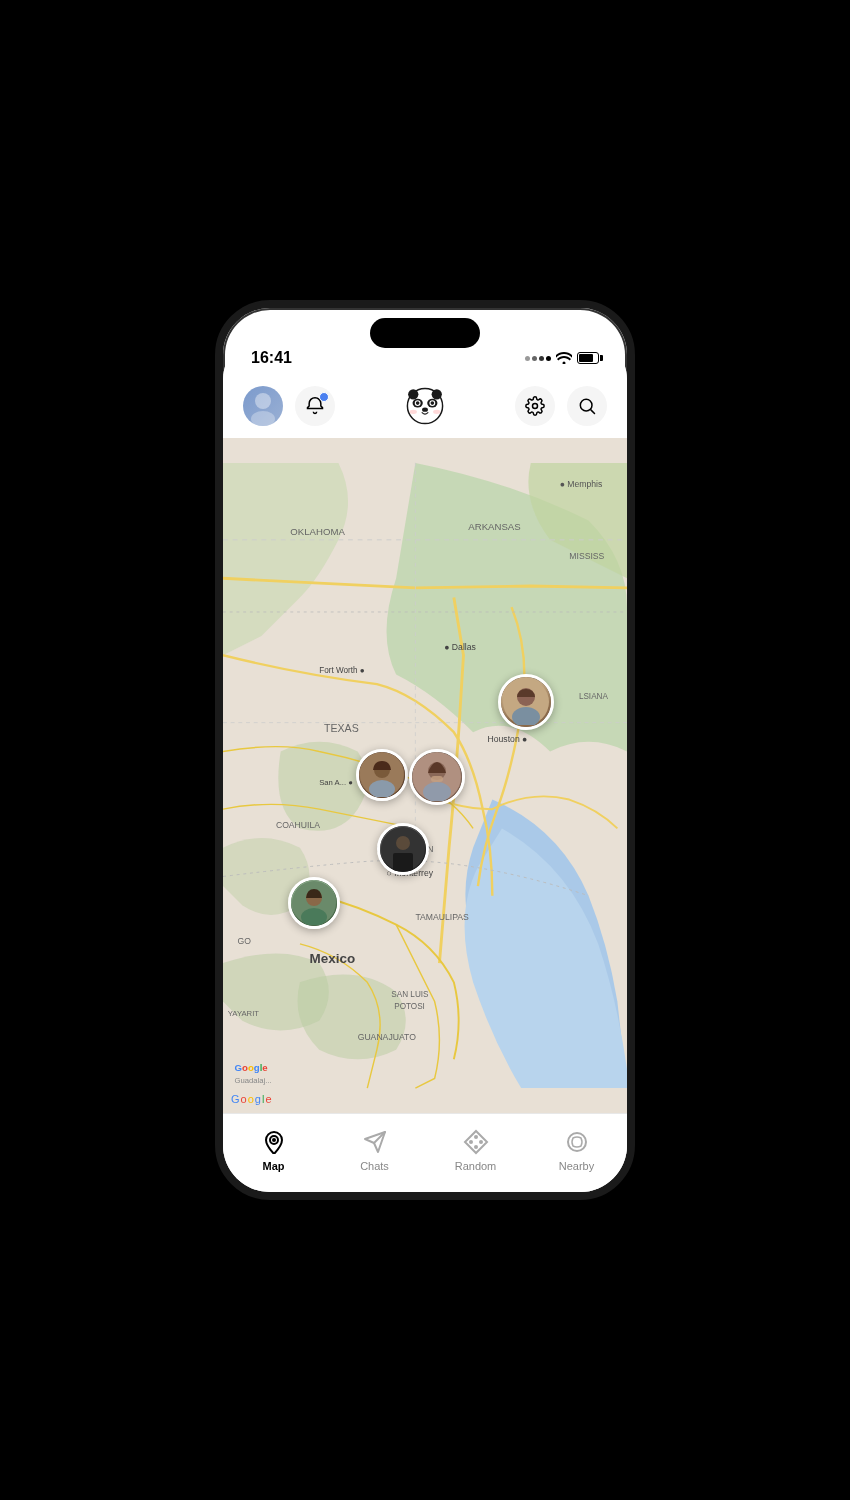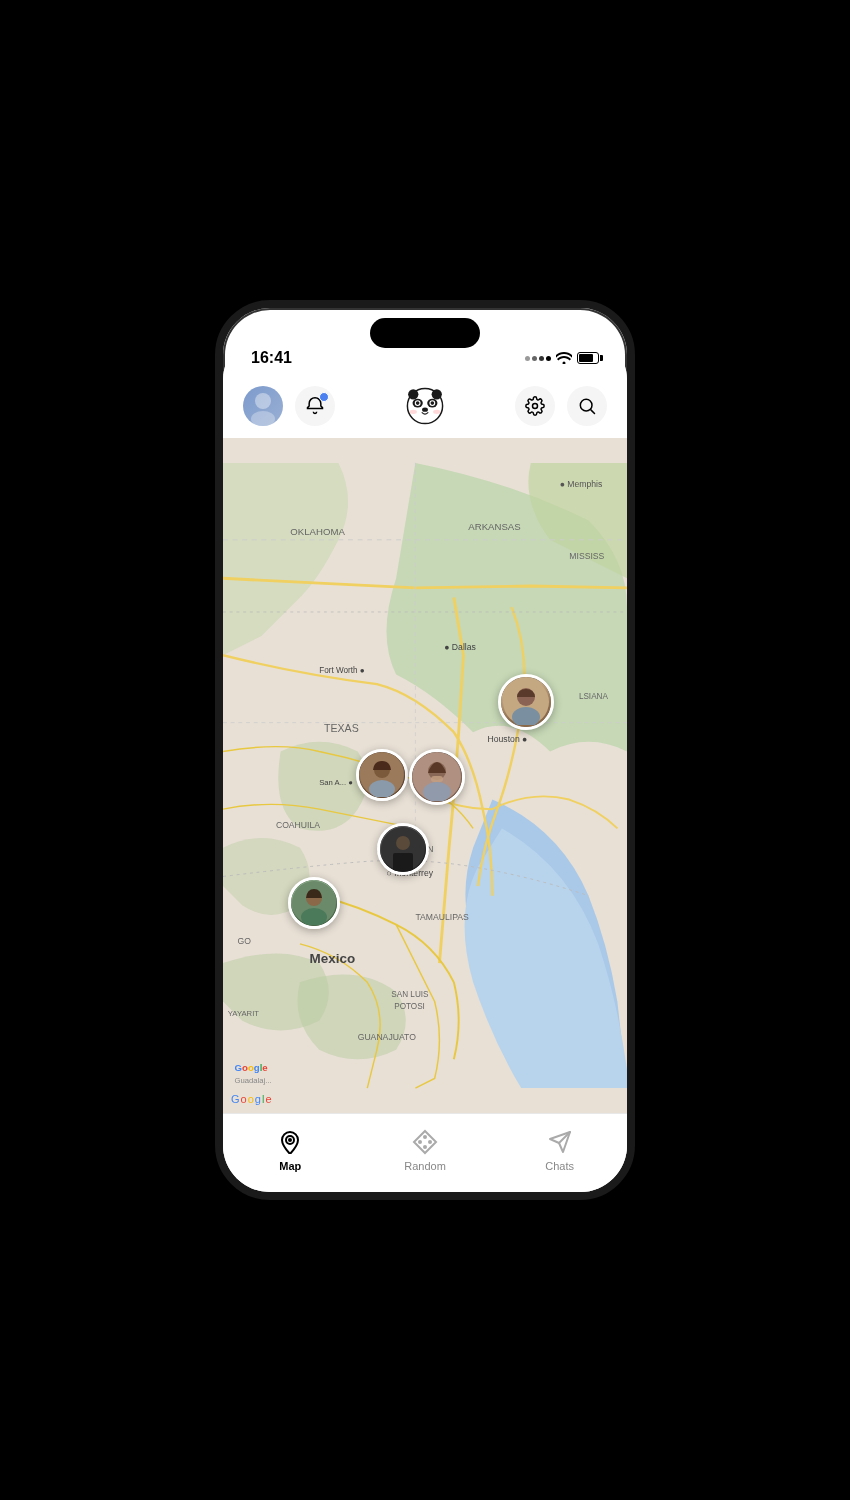--- a/index.html
+++ b/index.html
@@ -532,43 +532,53 @@
             <circle cx="12" cy="10" r="4" stroke="#000" stroke-width="2"></circle>
             <path d="M12 2C7.58 2 4 5.58 4 10c0 5.25 8 14 8 14s8-8.75 8-14c0-4.42-3.58-8-8-8z" stroke="#000" stroke-width="2" fill="none"></path>
             <circle cx="12" cy="10" r="2" fill="#000"></circle>
           </svg>
         </div>
         <span class="nav-label active">Map</span>
       </div>
 
       <div class="nav-item">
         <div class="nav-icon">
+          <svg width="24" height="24" viewBox="0 0 24 24" fill="none">
+
+            <path d="M22 2L11 13" stroke="#aaa" stroke-width="2" stroke-linecap="round" stroke-linejoin="round"></path>
+            <path d="M22 2L15 22L11 13L2 9L22 2Z" stroke="#aaa" stroke-width="2" stroke-linecap="round" stroke-linejoin="round" fill="none"></path>
+          </svg>
+        </div>
+        <span class="nav-label">Chats</span>
+      </div>
+
+      <div class="nav-item">
+        <div class="nav-icon">
           <svg width="26" height="26" viewBox="0 0 26 26" fill="none">
 
             <path d="M13 2L24 13L13 24L2 13Z" stroke="#aaa" stroke-width="2" fill="none"></path>
             <circle cx="8" cy="13" r="2" fill="#aaa"></circle>
             <circle cx="13" cy="8" r="2" fill="#aaa"></circle>
             <circle cx="18" cy="13" r="2" fill="#aaa"></circle>
             <circle cx="13" cy="18" r="2" fill="#aaa"></circle>
           </svg>
         </div>
         <span class="nav-label">Random</span>
       </div>
 
       <div class="nav-item">
         <div class="nav-icon">
           <svg width="24" height="24" viewBox="0 0 24 24" fill="none">
 
-            <path d="M22 2L11 13" stroke="#aaa" stroke-width="2" stroke-linecap="round" stroke-linejoin="round"></path>
-            <path d="M22 2L15 22L11 13L2 9L22 2Z" stroke="#aaa" stroke-width="2" stroke-linecap="round" stroke-linejoin="round" fill="none"></path>
-          </svg>
-        </div>
-        <span class="nav-label">Chats</span>
-      </div>
-
+            <path d="M12 3C7 3 3 7 3 12C3 17 7 21 12 21C17 21 21 17 21 12C21 7 17 3 12 3Z" stroke="#aaa" stroke-width="2" fill="none" stroke-linejoin="round"></path>
+            <path d="M8 8Q12 6 16 8Q18 12 16 16Q12 18 8 16Q6 12 8 8Z" stroke="#aaa" stroke-width="1.5" fill="none"></path>
+          </svg>
+        </div>
+        <span class="nav-label">Nearby</span>
+      </div>
     </div>
 
     <div class="home-indicator">
       <div class="home-bar"></div>
     </div>
 
   </div>
 </div>
 
 </body></html>

